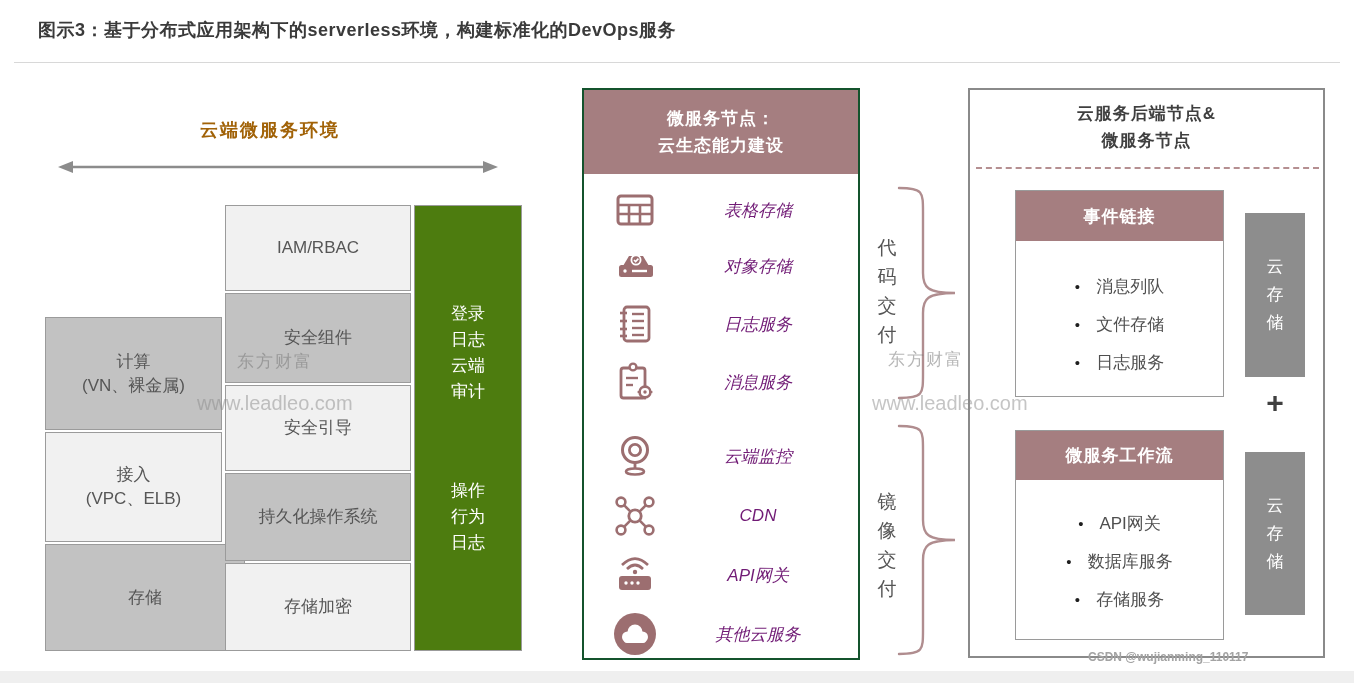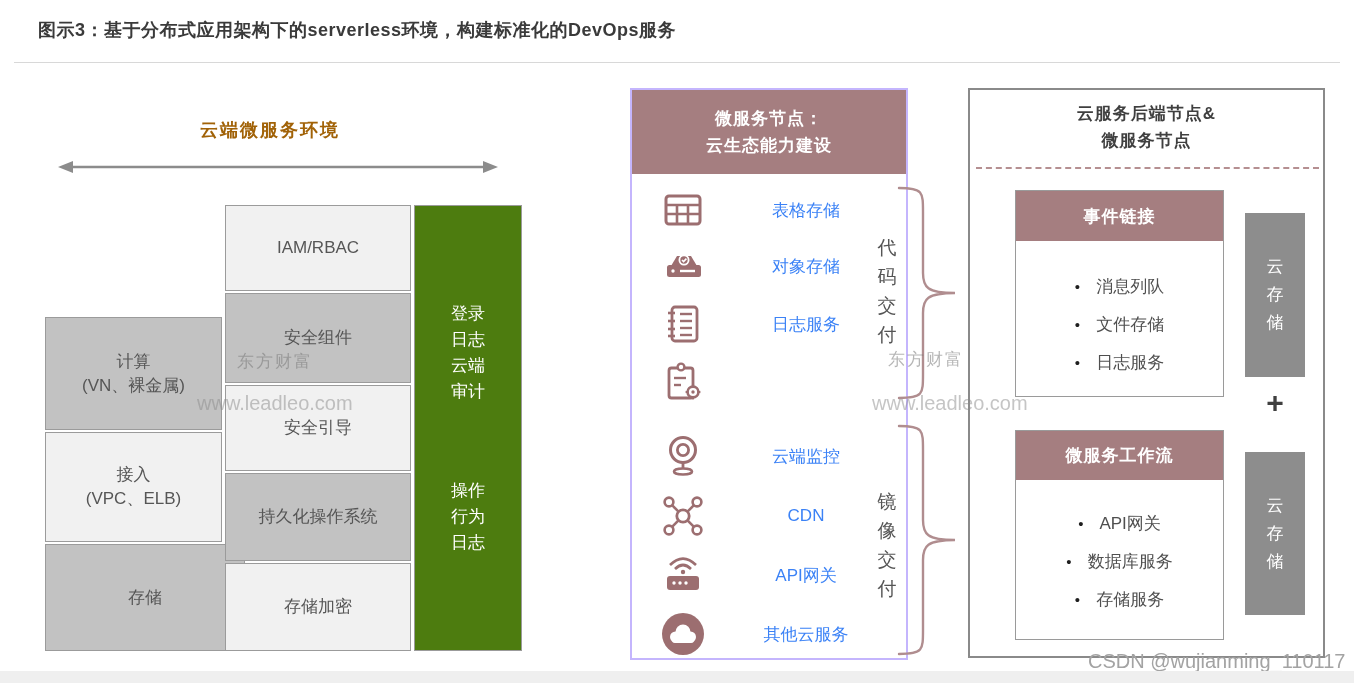--- a/index.html
+++ b/index.html
@@ -18,27 +18,27 @@
   .cell{position:absolute;display:flex;align-items:center;justify-content:center;text-align:center;
         font-size:17px;line-height:24px;color:#565656;border:1px solid #9b9b9b;box-sizing:border-box;}
   .cell.light{background:#f1f1f1;}
   .cell.mid{background:#c2c2c2;}
   .audit-col{position:absolute;left:414px;top:205px;width:108px;height:446px;background:#4d7c0f;
              border:1px solid #9b9b9b;box-sizing:border-box;color:#ffffff;}
   .audit-txt{position:absolute;left:0;width:100%;text-align:center;font-size:17px;line-height:26px;color:#ffffff;}
 
   
   .panel-mid{position:absolute;left:582px;top:88px;width:278px;height:572px;background:#ffffff;
-             border:2px solid #c4b5fd;box-sizing:border-box;margin-left:48px;}
+             border:2px solid #14532d;box-sizing:border-box;}
   .panel-mid-header{position:absolute;left:0;top:0;width:100%;height:84px;background:#a57e80;
                     color:#ffffff;font-size:17px;font-weight:bold;text-align:center;
                     line-height:27px;padding-top:15px;box-sizing:border-box;letter-spacing:1px;}
   .m-item{position:absolute;left:0;width:100%;height:52px;display:flex;align-items:center;}
   .m-icon{width:46px;height:46px;margin-left:28px;display:flex;align-items:center;justify-content:center;flex:none;}
-  .m-label{flex:1;text-align:center;font-size:17px;color:#3b82f6;}
+  .m-label{flex:1;text-align:center;font-size:17px;color:#701a75;font-style:italic;}
 
   
   .brace-svg{position:absolute;}
   .brace-label{position:absolute;width:36px;text-align:center;font-size:19px;line-height:29px;color:#555555;}
 
   
   .panel-right{position:absolute;left:968px;top:88px;width:357px;height:570px;background:#ffffff;
                border:2px solid #8a8a8a;box-sizing:border-box;}
   .pr-title{position:absolute;left:0;top:10px;width:100%;text-align:center;font-size:17px;font-weight:bold;
             color:#3f3f3f;line-height:27px;letter-spacing:1px;}
@@ -50,21 +50,21 @@
   .bullet-dot{margin-right:16px;font-size:15px;color:#1f1f1f;}
   .side-box{position:absolute;left:275px;width:60px;background:#8d8d8d;color:#ffffff;
             display:flex;align-items:center;justify-content:center;text-align:center;
             font-size:17px;line-height:28px;}
   .plus-sign{position:absolute;left:275px;width:60px;text-align:center;font-size:30px;font-weight:bold;color:#404040;}
 
   
   .wm{position:absolute;pointer-events:none;}
   .wm-brand{font-size:17px;color:rgba(120,120,120,0.55);letter-spacing:2px;}
   .wm-url{font-size:20px;color:rgba(140,140,140,0.50);}
-  .wm-csdn{font-size:20px;color:#a3a3a3;}
+  .wm-csdn{font-size:12px;color:#a3a3a3;font-weight:bold;}
 
   .bottom-band{position:absolute;left:0;bottom:0;width:100%;height:12px;background:#efefef;}
 
   svg.icon{display:block;}
 </style>
 </head>
 <body>
 
 <div class="stage">
 
@@ -157,20 +157,21 @@
           <line x1="12" y1="17" x2="24" y2="17" stroke="#9c6e70" stroke-width="2.4"></line>
           <line x1="12" y1="24" x2="19" y2="24" stroke="#9c6e70" stroke-width="2.4"></line>
           <circle cx="31" cy="31" r="5.4" fill="#ffffff" stroke="#9c6e70" stroke-width="2.6"></circle>
           <circle cx="31" cy="31" r="1.7" fill="#9c6e70"></circle>
           <line x1="31" y1="23.6" x2="31" y2="26" stroke="#9c6e70" stroke-width="2.2"></line>
           <line x1="31" y1="36" x2="31" y2="38.4" stroke="#9c6e70" stroke-width="2.2"></line>
           <line x1="23.6" y1="31" x2="26" y2="31" stroke="#9c6e70" stroke-width="2.2"></line>
           <line x1="36" y1="31" x2="38.4" y2="31" stroke="#9c6e70" stroke-width="2.2"></line>
         </svg>
       </span>
+      <span class="m-label">消息服务</span>
     </div>
 
     <div class="m-item" style="top:340px">
       <span class="m-icon">
         <svg class="icon" width="42" height="44" viewBox="0 0 42 44">
           <circle cx="21" cy="16" r="12.5" fill="none" stroke="#9c6e70" stroke-width="3"></circle>
           <circle cx="21" cy="16" r="5.6" fill="none" stroke="#9c6e70" stroke-width="2.8"></circle>
           <line x1="21" y1="29" x2="21" y2="34" stroke="#9c6e70" stroke-width="2.8"></line>
           <ellipse cx="21" cy="37.5" rx="9" ry="3" fill="none" stroke="#9c6e70" stroke-width="2.6"></ellipse>
         </svg>

